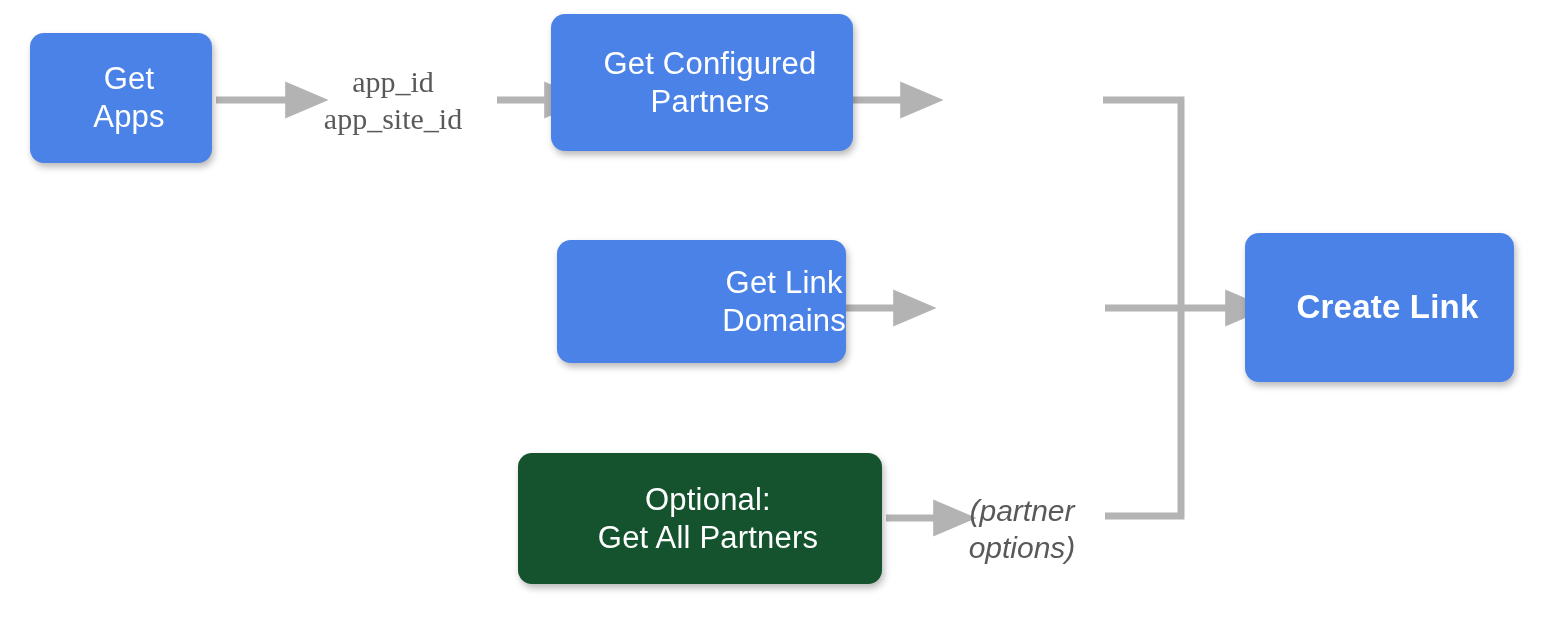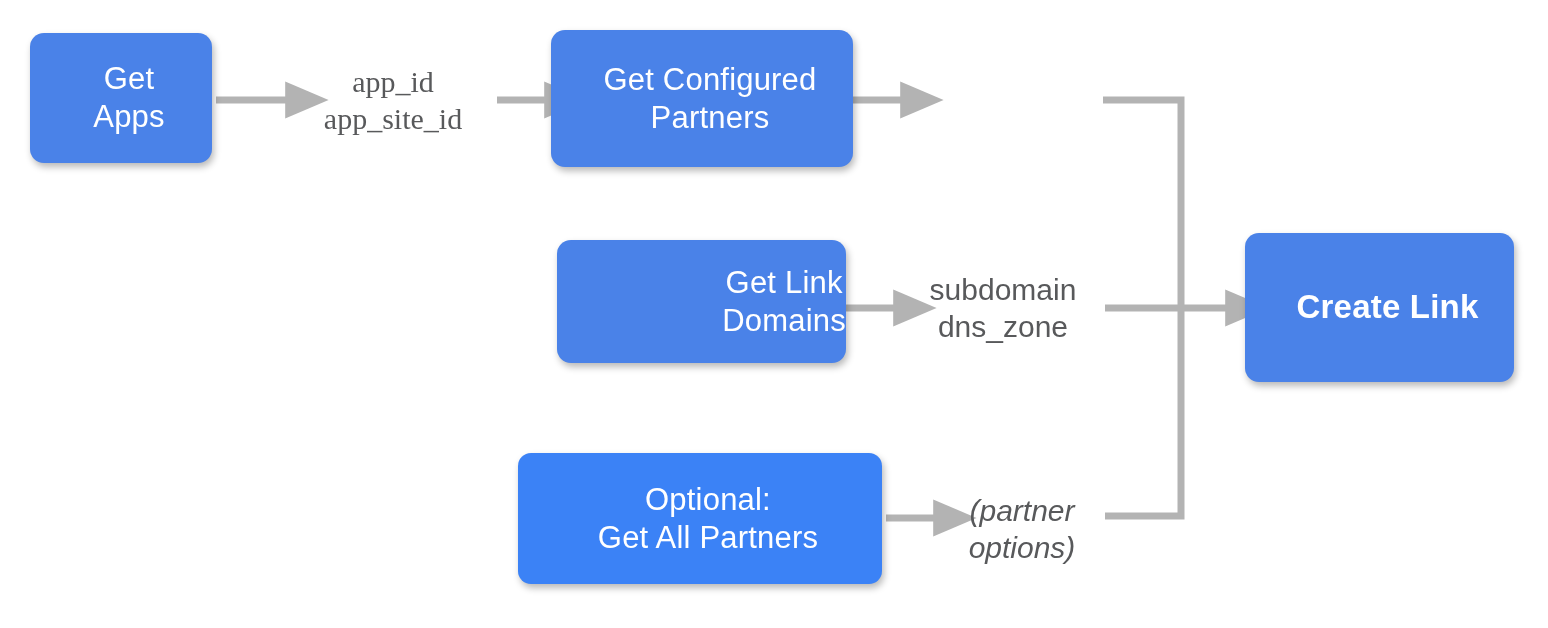--- a/index.html
+++ b/index.html
@@ -35,21 +35,21 @@
     text-align: center;
     border-radius: 14px;
     color: #ffffff;
     letter-spacing: 0.2px;
     line-height: 1.22;
     box-shadow: 2px 4px 7px rgba(0,0,0,0.28);
     white-space: pre-line;
     padding-left: 16px;
   }
   .node-blue { background: #4a82e8; }
-  .node-gray { background: #3b82f6; border-radius: 13px; }
+  .node-gray { background: #14532d; }
   .node-title {
     font-size: 31px;
     font-weight: 400;
   }
   .node-title-bold {
     font-size: 33px;
     font-weight: 700;
     text-align: center;
   }
   .edge-label {
@@ -96,21 +96,21 @@
     <line x1="886" y1="518" x2="936" y2="518" stroke="#b3b3b3" stroke-width="7" marker-end="url(#arrowhead)"></line>
 
     <path d="M1105,516 L1181,516 L1181,308" fill="none" stroke="#b3b3b3" stroke-width="7"></path>
   </svg>
 
   <div class="node node-blue node-title" style="left:30px; top:33px; width:182px; height:130px;">
     <span>Get
 Apps</span>
   </div>
 
-  <div class="node node-blue node-title" style="left:551px; top:30px; width:302px; height:137px;">
+  <div class="node node-blue node-title" style="left:551px; top:14px; width:302px; height:137px;">
     <span>Get Configured
 Partners</span>
   </div>
 
   <div class="node node-blue node-title" style="left:557px; top:240px; width:289px; height:123px;justify-content:flex-end;">
     <span>Get Link
 Domains</span>
   </div>
 
   <div class="node node-gray node-title" style="left:518px; top:453px; width:364px; height:131px;">
@@ -121,23 +121,19 @@
   <div class="node node-blue node-title-bold" style="left:1245px; top:233px; width:269px; height:149px;">
     <span>Create Link</span>
   </div>
 
   <div class="edge-label" style="left:288px; top:60px; width:210px; height:80px;font-family:Liberation Serif, serif;">
     <span>app_id
 app_site_id</span>
   </div>
 
 
-  <div class="edge-label" style="left:903px; top:268px; width:200px; height:80px;">
-    <span>subdomain
-dns_zone</span>
-  </div>
 
   <div class="edge-label edge-label-italic" style="left:940px; top:477px; width:164px; height:80px;">
     <span>(partner
 options)</span>
   </div>
 
 </div>
 
 </body></html>

